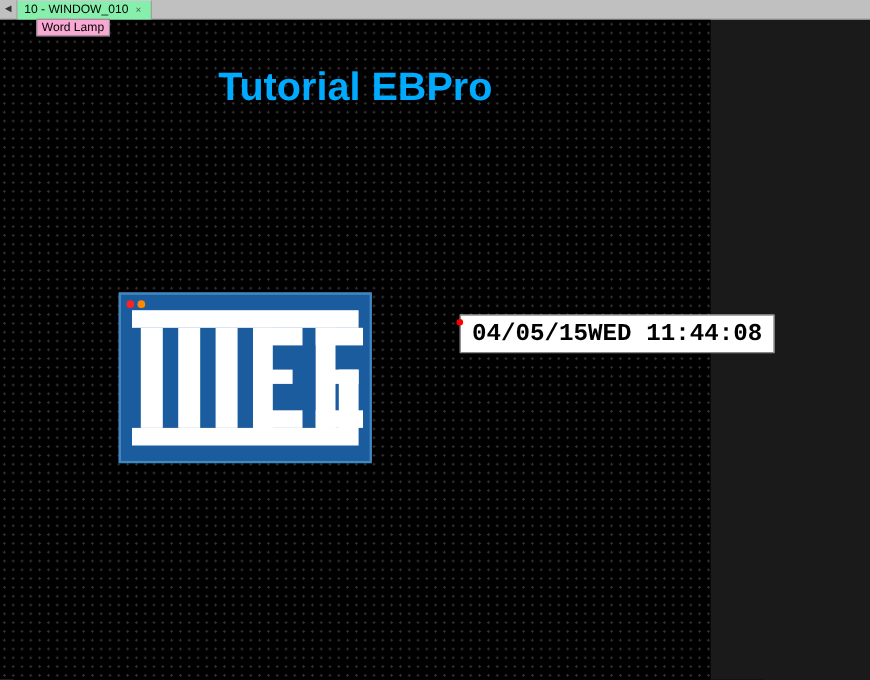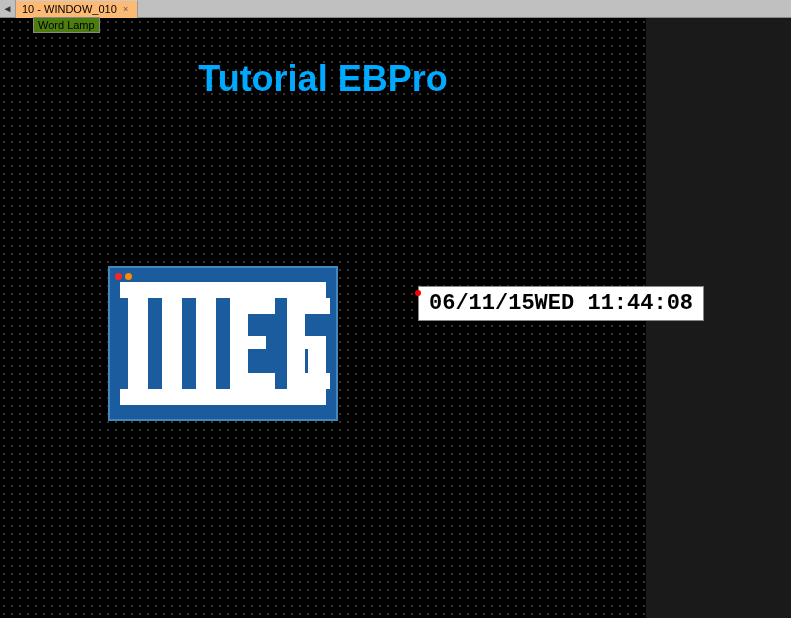--- a/index.html
+++ b/index.html
@@ -36,21 +36,21 @@
       color: #333;
       cursor: pointer;
       border-right: 1px solid #999;
     }
 
     .tab-item {
       display: flex;
       align-items: center;
       height: 18px;
       padding: 0 6px;
-      background: #fdba74;
+      background: #86efac;
       border-right: 1px solid #999;
       border-top: 1px solid #ccc;
       font-size: 11px;
       color: #000;
       gap: 4px;
       cursor: pointer;
     }
 
     .tab-close {
       width: 10px;
@@ -60,21 +60,21 @@
       justify-content: center;
       font-size: 9px;
       color: #555;
     }
 
     
     .tooltip {
       position: absolute;
       top: 17px;
       left: 33px;
-      background: #4d7c0f;
+      background: #f9a8d4;
       border: 1px solid #888;
       padding: 1px 4px;
       font-size: 11px;
       color: #000;
       z-index: 10;
       white-space: nowrap;
     }
 
     
     .canvas-area {
@@ -254,17 +254,17 @@
     <div style="position: absolute; bottom: 30px; left: 177px; width: 43px; height: 16px; background: white;"></div>
 
     <div style="position: absolute; top: 68px; bottom: 30px; right: 10px; width: 18px; background: white;"></div>
 
     <div style="position: absolute; top: 68px; right: 10px; width: 25px; height: 13px; background: white;"></div>
   </div>
 
   <div style="position: absolute; top: 268px; left: 418px;">
     <div style="position: relative; display: inline-block;">
       <div style="position: absolute; top: 4px; left: -3px; width: 6px; height: 6px; background: #ff0000; border-radius: 50%; z-index: 1;"></div>
-      <div style="background: white; border: 1px solid #888; padding: 4px 10px 4px 10px; font-size: 22px; font-weight: bold; font-family: 'Courier New', monospace; color: #000; white-space: nowrap;">06/11/15WED 11:44:08</div>
+      <div style="background: white; border: 1px solid #888; padding: 4px 10px 4px 10px; font-size: 22px; font-weight: bold; font-family: 'Courier New', monospace; color: #000; white-space: nowrap;">04/05/15WED 11:44:08</div>
     </div>
   </div>
 
 </div>
 
 </body></html>

